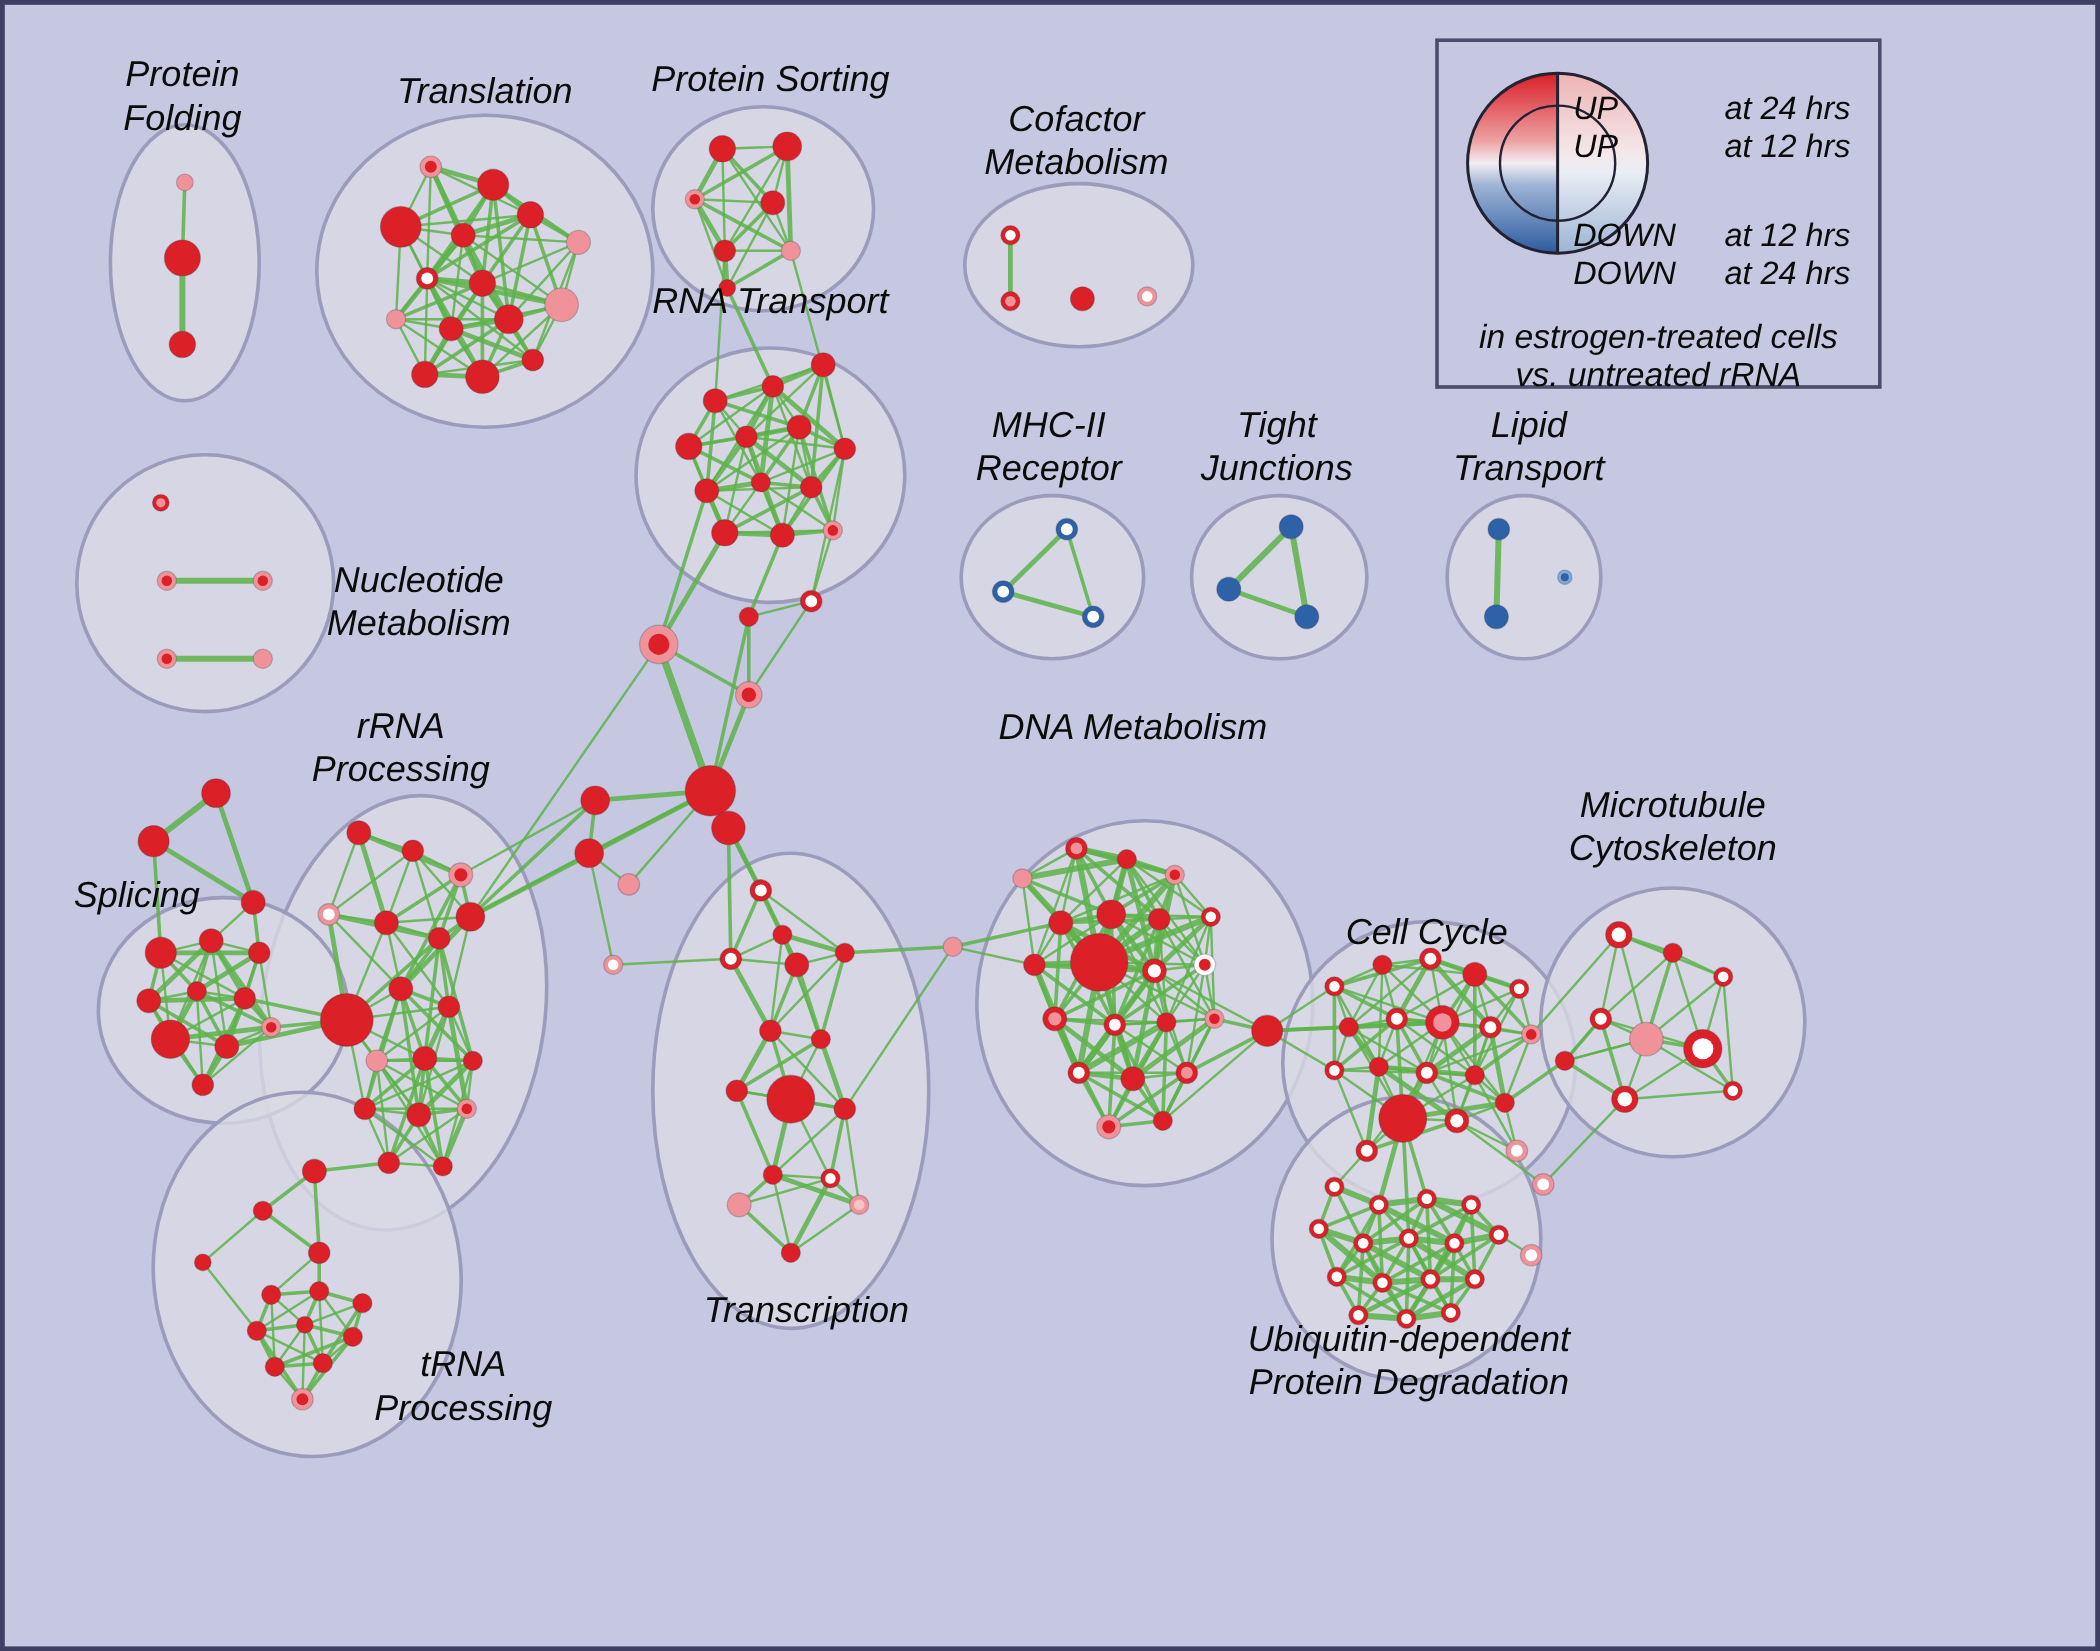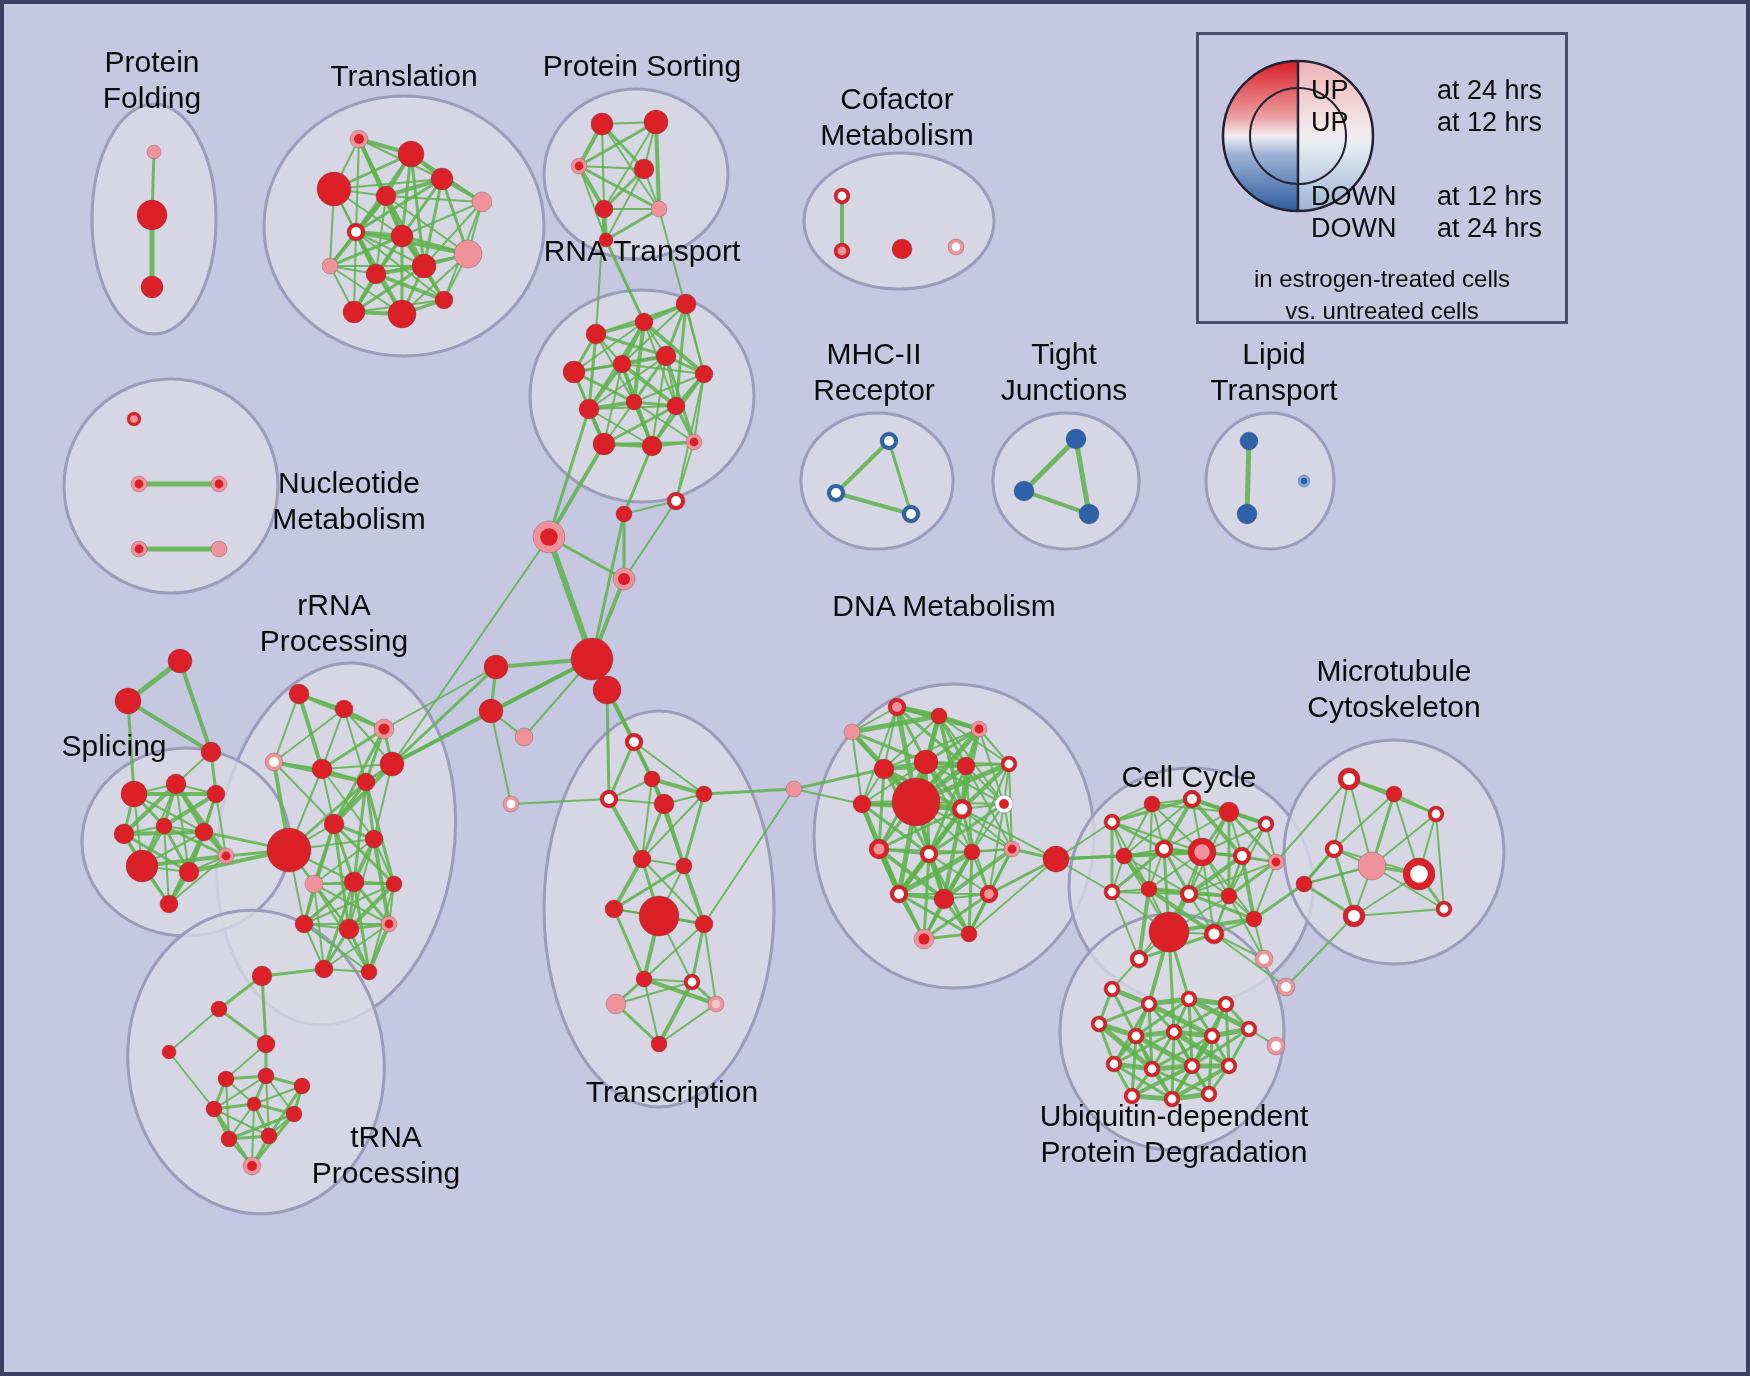--- a/index.html
+++ b/index.html
@@ -4,33 +4,34 @@
 <style>
   html,body{margin:0;padding:0;background:#9a9ab5;}
   .figure{
     position:relative;
     width:1750px;height:1376px;
     background:#c6c7e0;
     border:4px solid #3f3f63;
     box-sizing:border-box;
     overflow:hidden;
     font-family:"Liberation Sans", sans-serif;
+    font-style:italic;
   }
   #network-svg{position:absolute;left:0;top:0;}
   svg text{font-family:"Liberation Sans", sans-serif;font-size:30px;fill:#0b0b0b;}
   .legend-box{
     position:absolute;left:1166px;top:28px;width:372px;height:292px;
     border:3px solid #4c4c6b;box-sizing:border-box;
     font-family:"Liberation Sans", sans-serif;color:#0b0b0b;margin-left:26px;
   }
   .legend-circle{position:absolute;left:14px;top:16px;}
   .legend-row{position:absolute;font-size:27px;white-space:nowrap;}
   .legend-row .dir{position:absolute;left:112px;}
   .legend-row .time{position:absolute;left:238px;}
-  .legend-caption{position:absolute;width:100%;text-align:center;font-size:24px;}
+  .legend-caption{position:absolute;width:100%;text-align:center;font-size:28px;}
 </style>
 </head>
 <body>
 
 <div class="figure">
   <svg id="network-svg" width="1750" height="1376" viewBox="0 0 1750 1376">
     <g id="g-ellipses">
         <ellipse cx="150" cy="215" rx="62" ry="115" transform="rotate(0 150 215)" fill="#dadae6" fill-opacity="0.78" stroke="#9b9bbb" stroke-width="3"></ellipse>
         <ellipse cx="400" cy="222" rx="140" ry="130" transform="rotate(0 400 222)" fill="#dadae6" fill-opacity="0.78" stroke="#9b9bbb" stroke-width="3"></ellipse>
         <ellipse cx="632" cy="170" rx="92" ry="85" transform="rotate(0 632 170)" fill="#dadae6" fill-opacity="0.78" stroke="#9b9bbb" stroke-width="3"></ellipse>
@@ -1583,15 +1584,15 @@
     </div>
     <div class="legend-row" style="top:146px">
       <span class="dir">DOWN</span>
       <span class="time">at 12 hrs</span>
     </div>
     <div class="legend-row" style="top:178px">
       <span class="dir">DOWN</span>
       <span class="time">at 24 hrs</span>
     </div>
     <div class="legend-caption" style="top:230px">in estrogen-treated cells</div>
-    <div class="legend-caption" style="top:262px">vs. untreated cells</div>
+    <div class="legend-caption" style="top:262px">vs. untreated rRNA</div>
   </div>
 </div>
 
 </body></html>

